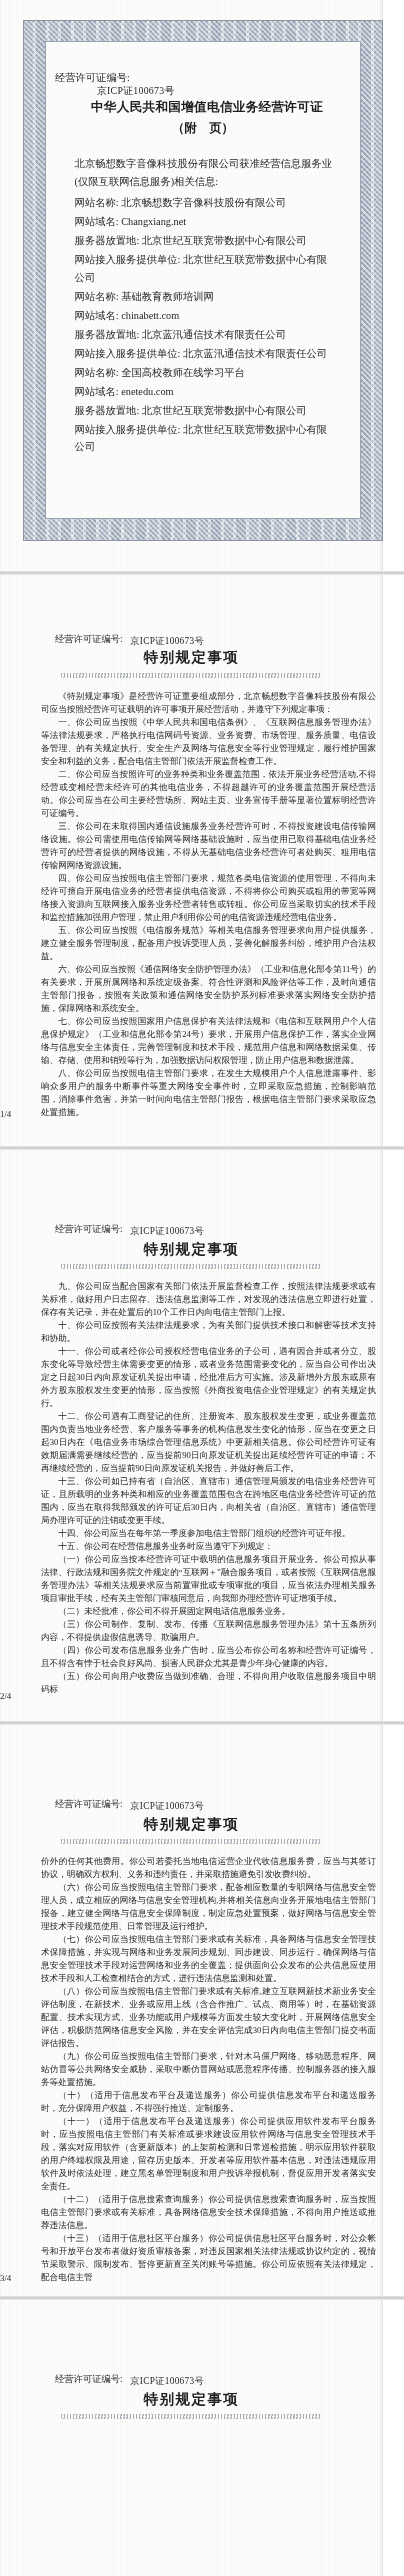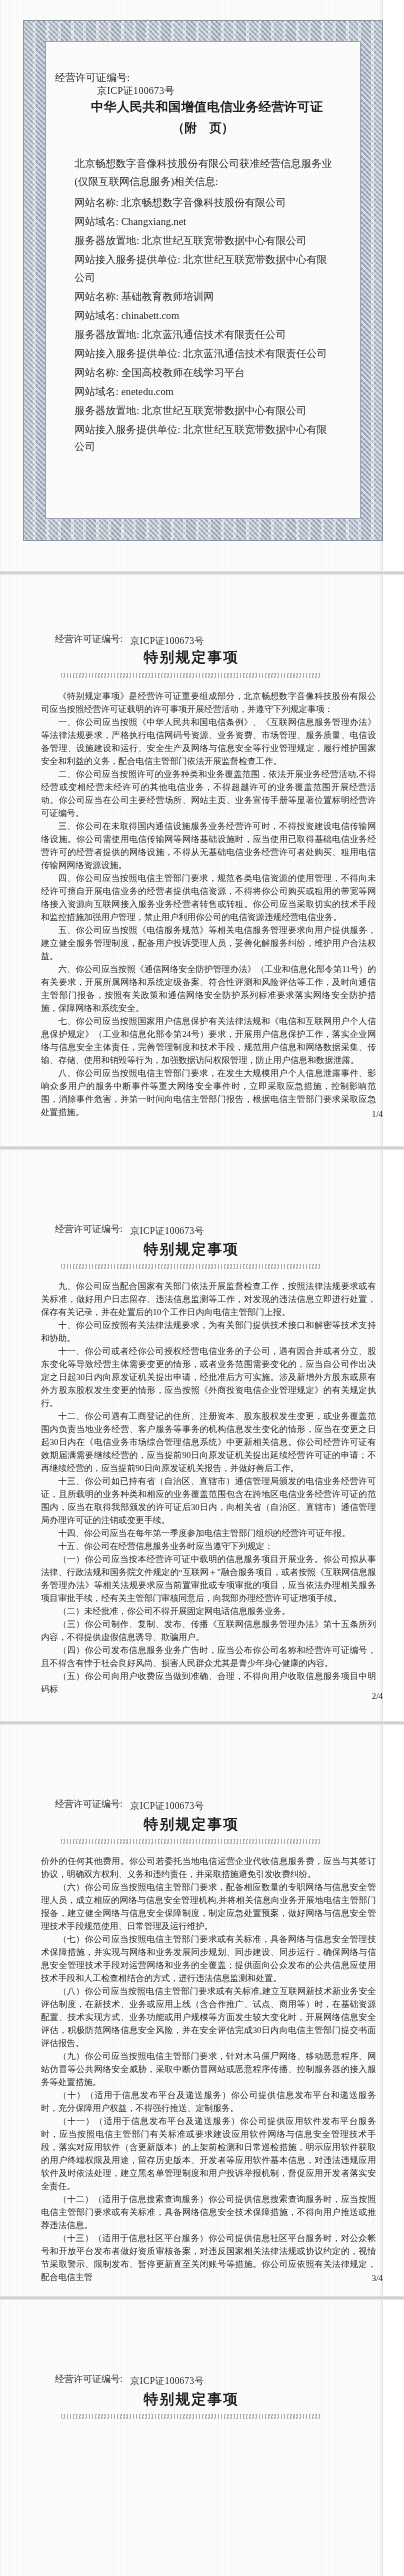--- a/index.html
+++ b/index.html
@@ -67,21 +67,21 @@
       repeating-linear-gradient(100deg, #9aa0a8 0 1px, transparent 1px 3.1px),
       repeating-linear-gradient(80deg,  #c2c7cd 0 1px, transparent 1px 3.1px);
   }
   .pbody{
     position:absolute; left:41px; top:115px; width:335px;
     font-size:8.6px; line-height:13px; text-align:justify; color:#222;
   }
   .para{margin:0; text-indent:2em;}
   .para.cont{text-indent:0;}
   .pfoot{
-    position:absolute; left:0; right:0; text-align:right;
+    position:absolute; left:0; right:0; text-align:left;
     font-size:8.8px; color:#1f1f1f;
   }
   
   .lo .phead{top:73px;} .lo .ptitle{top:90px;} .lo .zigzag{top:114px;} .lo .pbody{top:130px;}
   .p2 .pfoot{top:534px;} .p3 .pfoot{top:541px;} .p4 .pfoot{top:548px;}
 </style>
 </head>
 <body>
 
 <div class="doc">
@@ -122,21 +122,21 @@
   <section class="page prov p2">
     <div class="phead">
       <span>经营许可证编号:</span>
       <span class="pnum">京ICP证100673号</span>
     </div>
     <h2 class="ptitle">特别规定事项</h2>
     <div class="zigzag"></div>
     <div class="pbody">
 
     <p class="para">《特别规定事项》是经营许可证重要组成部分，北京畅想数字音像科技股份有限公司应当按照经营许可证载明的许可事项开展经营活动，并遵守下列规定事项：</p>
-        <p class="para">一、你公司应当按照《中华人民共和国电信条例》、《互联网信息服务管理办法》等法律法规要求，严格执行电信网码号资源、业务资费、市场管理、服务质量、电信设备管理、设施建设和运行、安全生产及网络与信息安全等行业管理规定，履行维护国家安全和利益的义务，配合电信主管部门依法开展监督检查工作。</p>
+        <p class="para">一、你公司应当按照《中华人民共和国电信条例》、《互联网信息服务管理办法》等法律法规要求，严格执行电信网码号资源、业务资费、市场管理、服务质量、电信设备管理、的有关规定执行、安全生产及网络与信息安全等行业管理规定，履行维护国家安全和利益的义务，配合电信主管部门依法开展监督检查工作。</p>
         <p class="para">二、你公司应当按照许可的业务种类和业务覆盖范围，依法开展业务经营活动,不得经营或变相经营未经许可的其他电信业务，不得超越许可的业务覆盖范围开展经营活动。你公司应当在公司主要经营场所、网站主页、业务宣传手册等显著位置标明经营许可证编号。</p>
         <p class="para">三、你公司在未取得国内通信设施服务业务经营许可时，不得投资建设电信传输网络设施。你公司需使用电信传输网等网络基础设施时，应当使用已取得基础电信业务经营许可的经营者提供的网络设施，不得从无基础电信业务经营许可者处购买、租用电信传输网网络资源设施。</p>
         <p class="para">四、你公司应当按照电信主管部门要求，规范各类电信资源的使用管理，不得向未经许可擅自开展电信业务的经营者提供电信资源，不得将你公司购买或租用的带宽等网络接入资源向互联网接入服务业务经营者转售或转租。你公司应当采取切实的技术手段和监控措施加强用户管理，禁止用户利用你公司的电信资源违规经营电信业务。</p>
         <p class="para">五、你公司应当按照《电信服务规范》等相关电信服务管理要求向用户提供服务，建立健全服务管理制度，配备用户投诉受理人员，妥善化解服务纠纷，维护用户合法权益。</p>
         <p class="para">六、你公司应当按照《通信网络安全防护管理办法》（工业和信息化部令第11号）的有关要求，开展所属网络和系统定级备案、符合性评测和风险评估等工作，及时向通信主管部门报备，按照有关政策和通信网络安全防护系列标准要求落实网络安全防护措施，保障网络和系统安全。</p>
         <p class="para">七、你公司应当按照国家用户信息保护有关法律法规和《电信和互联网用户个人信息保护规定》（工业和信息化部令第24号）要求，开展用户信息保护工作，落实企业网络与信息安全主体责任，完善管理制度和技术手段，规范用户信息和网络数据采集、传输、存储、使用和销毁等行为，加强数据访问权限管理，防止用户信息和数据泄露。</p>
         <p class="para">八、你公司应当按照电信主管部门要求，在发生大规模用户个人信息泄露事件、影响众多用户的服务中断事件等重大网络安全事件时，立即采取应急措施，控制影响范围，消除事件危害，并第一时间向电信主管部门报告，根据电信主管部门要求采取应急处置措施。</p>
       </div>
     <div class="pfoot">1/4</div>
   </section>

